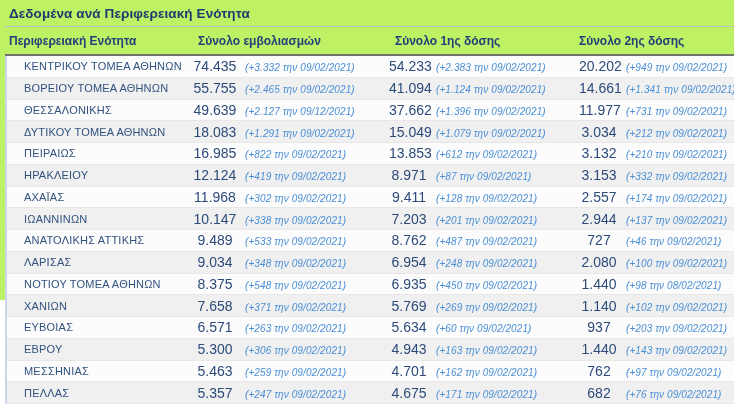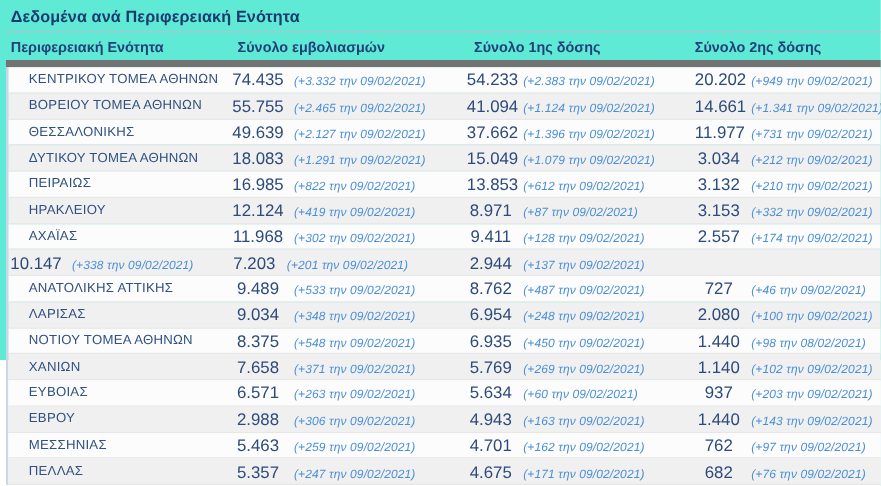--- a/index.html
+++ b/index.html
@@ -1,37 +1,37 @@
 <!DOCTYPE html>
 <html lang="el"><head>
 <meta charset="utf-8">
 <style>
   html,body{margin:0;padding:0;}
   body{
     width:734px;height:405px;overflow:hidden;background:#ffffff;
     font-family:"Liberation Sans","DejaVu Sans",sans-serif;
     -webkit-font-smoothing:antialiased;
   }
-  .page{position:relative;width:734px;height:300px;background:#5eead4;}
+  .page{position:relative;width:734px;height:300px;background:#bef264;}
 
   
   .title-wrap{
     margin-left:5px;height:27px;box-sizing:border-box;
     border-bottom:1px solid #b9c0cc;
     display:flex;align-items:center;
   }
   .page-title{
     padding-left:4px;font-size:13.5px;font-weight:bold;color:#1d3a70;
     letter-spacing:.1px;
   }
 
   
   .header-row{
     margin-left:5px;height:29px;box-sizing:border-box;
-    border-bottom:6px solid #737373;
+    border-bottom:2px solid #737373;
     display:grid;grid-template-columns:187px 197px 190px 1fr;
     align-items:center;
     font-size:12px;font-weight:bold;color:#23407a;
   }
   .hc1{padding-left:4px;}
   .hc2,.hc3{padding-left:6px;}
 
   
   .rows{margin-left:5px;border-left:2px solid #ccd6ea;}
   .row{
@@ -100,21 +100,21 @@
     </div>
     <div class="valcell c4">
       <span class="num">14.661</span>
       <span class="delta">(+1.341 την 09/02/2021)</span>
     </div>
   </div>
       <div class="row">
     <div class="region">ΘΕΣΣΑΛΟΝΙΚΗΣ</div>
     <div class="valcell c2">
       <span class="num">49.639</span>
-      <span class="delta">(+2.127 την 09/02/2021)</span>
+      <span class="delta">(+2.127 την 09/12/2021)</span>
     </div>
     <div class="valcell c3">
       <span class="num">37.662</span>
       <span class="delta">(+1.396 την 09/02/2021)</span>
     </div>
     <div class="valcell c4">
       <span class="num">11.977</span>
       <span class="delta">(+731 την 09/02/2021)</span>
     </div>
   </div>
@@ -172,20 +172,21 @@
     <div class="valcell c3">
       <span class="num">9.411</span>
       <span class="delta">(+128 την 09/02/2021)</span>
     </div>
     <div class="valcell c4">
       <span class="num">2.557</span>
       <span class="delta">(+174 την 09/02/2021)</span>
     </div>
   </div>
       <div class="row">
+    <div class="region">ΙΩΑΝΝΙΝΩΝ</div>
     <div class="valcell c2">
       <span class="num">10.147</span>
       <span class="delta">(+338 την 09/02/2021)</span>
     </div>
     <div class="valcell c3">
       <span class="num">7.203</span>
       <span class="delta">(+201 την 09/02/2021)</span>
     </div>
     <div class="valcell c4">
       <span class="num">2.944</span>
@@ -263,21 +264,21 @@
       <span class="delta">(+60 την 09/02/2021)</span>
     </div>
     <div class="valcell c4">
       <span class="num">937</span>
       <span class="delta">(+203 την 09/02/2021)</span>
     </div>
   </div>
       <div class="row">
     <div class="region">ΕΒΡΟΥ</div>
     <div class="valcell c2">
-      <span class="num">2.988</span>
+      <span class="num">5.300</span>
       <span class="delta">(+306 την 09/02/2021)</span>
     </div>
     <div class="valcell c3">
       <span class="num">4.943</span>
       <span class="delta">(+163 την 09/02/2021)</span>
     </div>
     <div class="valcell c4">
       <span class="num">1.440</span>
       <span class="delta">(+143 την 09/02/2021)</span>
     </div>

